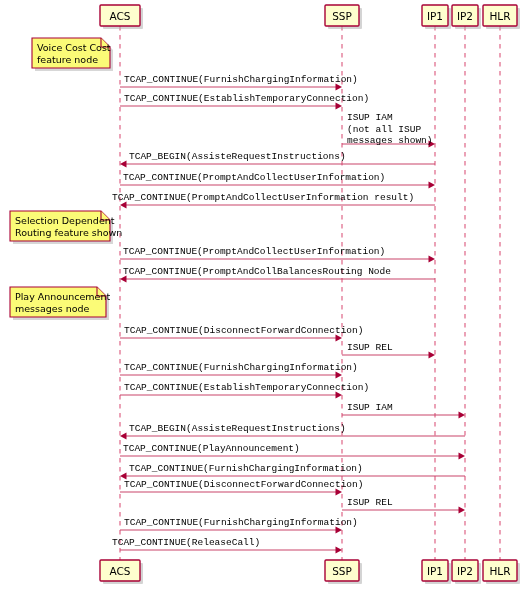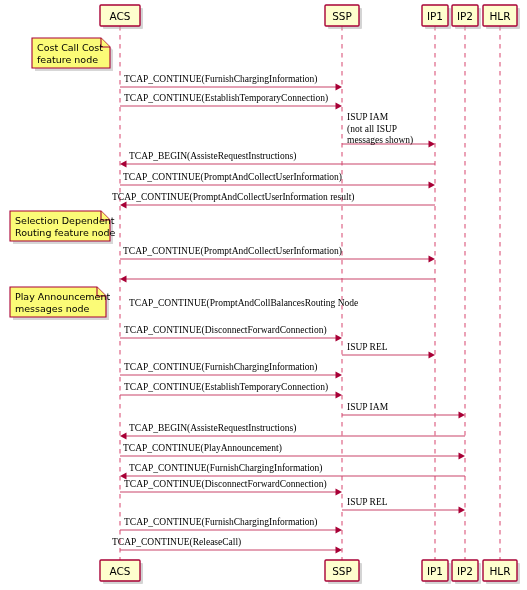--- a/index.html
+++ b/index.html
@@ -77,21 +77,21 @@
   .note-text {
     position: absolute;
     font-family: "DejaVu Sans", sans-serif;
     font-size: 9.5px;
     color: #000000;
     line-height: 11.5px;
     white-space: pre;
   }
   .msg-label {
     position: absolute;
-    font-family: Liberation Serif, serif;
+    font-family: Liberation Mono, monospace;
     font-size: 9.5px;
     color: #000000;
     white-space: pre;
     line-height: 11.5px;
   }
 </style>
 </head>
 <body>
 
 <div id="diagram">
@@ -193,33 +193,33 @@
       <div class="participant-label" style="left: 483px; top: 565px; width: 34px;">HLR</div>
       <div class="msg-label" style="left: 124px; top: 74px;">TCAP_CONTINUE(FurnishChargingInformation)</div>
       <div class="msg-label" style="left: 124px; top: 93px;">TCAP_CONTINUE(EstablishTemporaryConnection)</div>
       <div class="msg-label" style="left: 347px; top: 112px;">ISUP IAM
 (not all ISUP
 messages shown)</div>
       <div class="msg-label" style="left: 129px; top: 151px;">TCAP_BEGIN(AssisteRequestInstructions)</div>
       <div class="msg-label" style="left: 123px; top: 172px;">TCAP_CONTINUE(PromptAndCollectUserInformation)</div>
       <div class="msg-label" style="left: 112px; top: 192px;">TCAP_CONTINUE(PromptAndCollectUserInformation result)</div>
       <div class="msg-label" style="left: 123px; top: 246px;">TCAP_CONTINUE(PromptAndCollectUserInformation)</div>
-      <div class="msg-label" style="left: 129px; top: 266px; margin-top: 32px;">TCAP_CONTINUE(PromptAndCollBalancesRouting Node</div>
+      <div class="msg-label" style="left: 123px; top: 266px;">TCAP_CONTINUE(PromptAndCollBalancesRouting Node</div>
       <div class="msg-label" style="left: 124px; top: 325px;">TCAP_CONTINUE(DisconnectForwardConnection)</div>
       <div class="msg-label" style="left: 347px; top: 342px;">ISUP REL</div>
       <div class="msg-label" style="left: 124px; top: 362px;">TCAP_CONTINUE(FurnishChargingInformation)</div>
       <div class="msg-label" style="left: 124px; top: 382px;">TCAP_CONTINUE(EstablishTemporaryConnection)</div>
       <div class="msg-label" style="left: 347px; top: 402px;">ISUP IAM</div>
       <div class="msg-label" style="left: 129px; top: 423px;">TCAP_BEGIN(AssisteRequestInstructions)</div>
       <div class="msg-label" style="left: 123px; top: 443px;">TCAP_CONTINUE(PlayAnnouncement)</div>
       <div class="msg-label" style="left: 129px; top: 463px;">TCAP_CONTINUE(FurnishChargingInformation)</div>
       <div class="msg-label" style="left: 124px; top: 479px;">TCAP_CONTINUE(DisconnectForwardConnection)</div>
       <div class="msg-label" style="left: 347px; top: 497px;">ISUP REL</div>
       <div class="msg-label" style="left: 124px; top: 517px;">TCAP_CONTINUE(FurnishChargingInformation)</div>
       <div class="msg-label" style="left: 112px; top: 537px;">TCAP_CONTINUE(ReleaseCall)</div>
-      <div class="note-text" style="left: 37px; top: 42px;">Cost Call Cost
+      <div class="note-text" style="left: 37px; top: 42px;">Voice Cost Cost
 feature node</div>
       <div class="note-text" style="left: 15px; top: 215px;">Selection Dependent
-Routing feature node</div>
+Routing feature shown</div>
       <div class="note-text" style="left: 15px; top: 291px;">Play Announcement
 messages node</div>
     </div>
 </div>
 
 </body></html>

